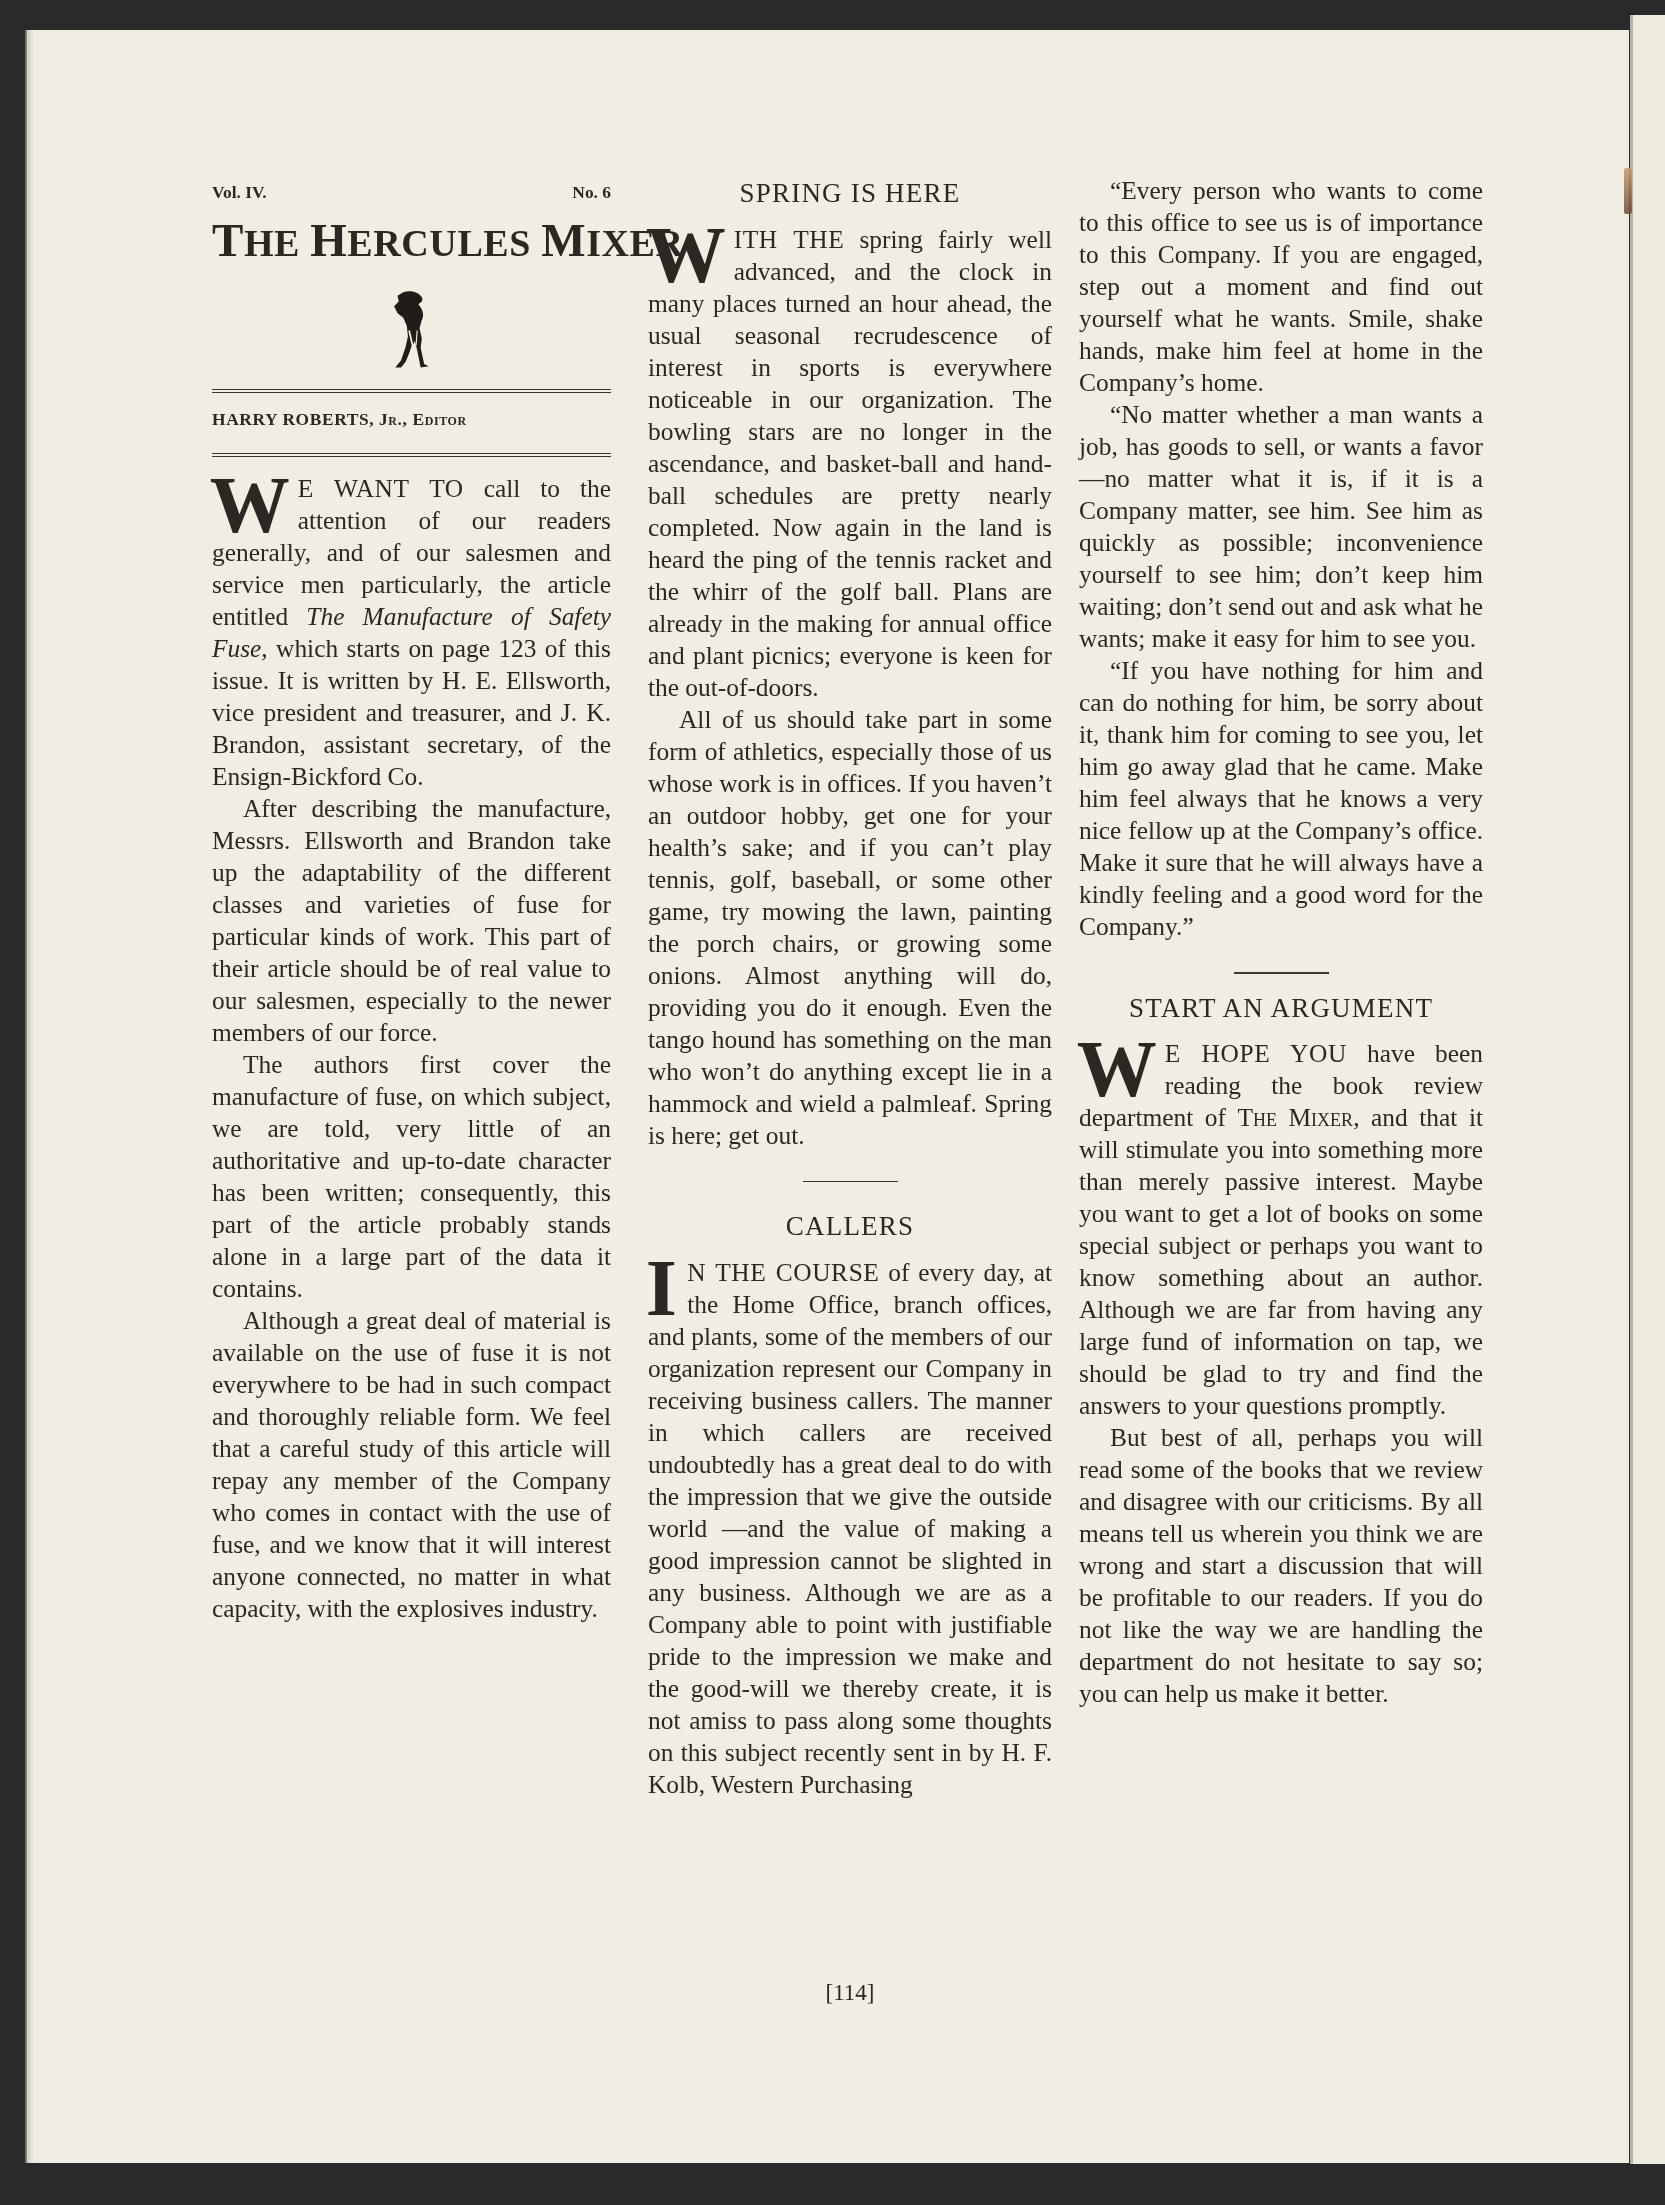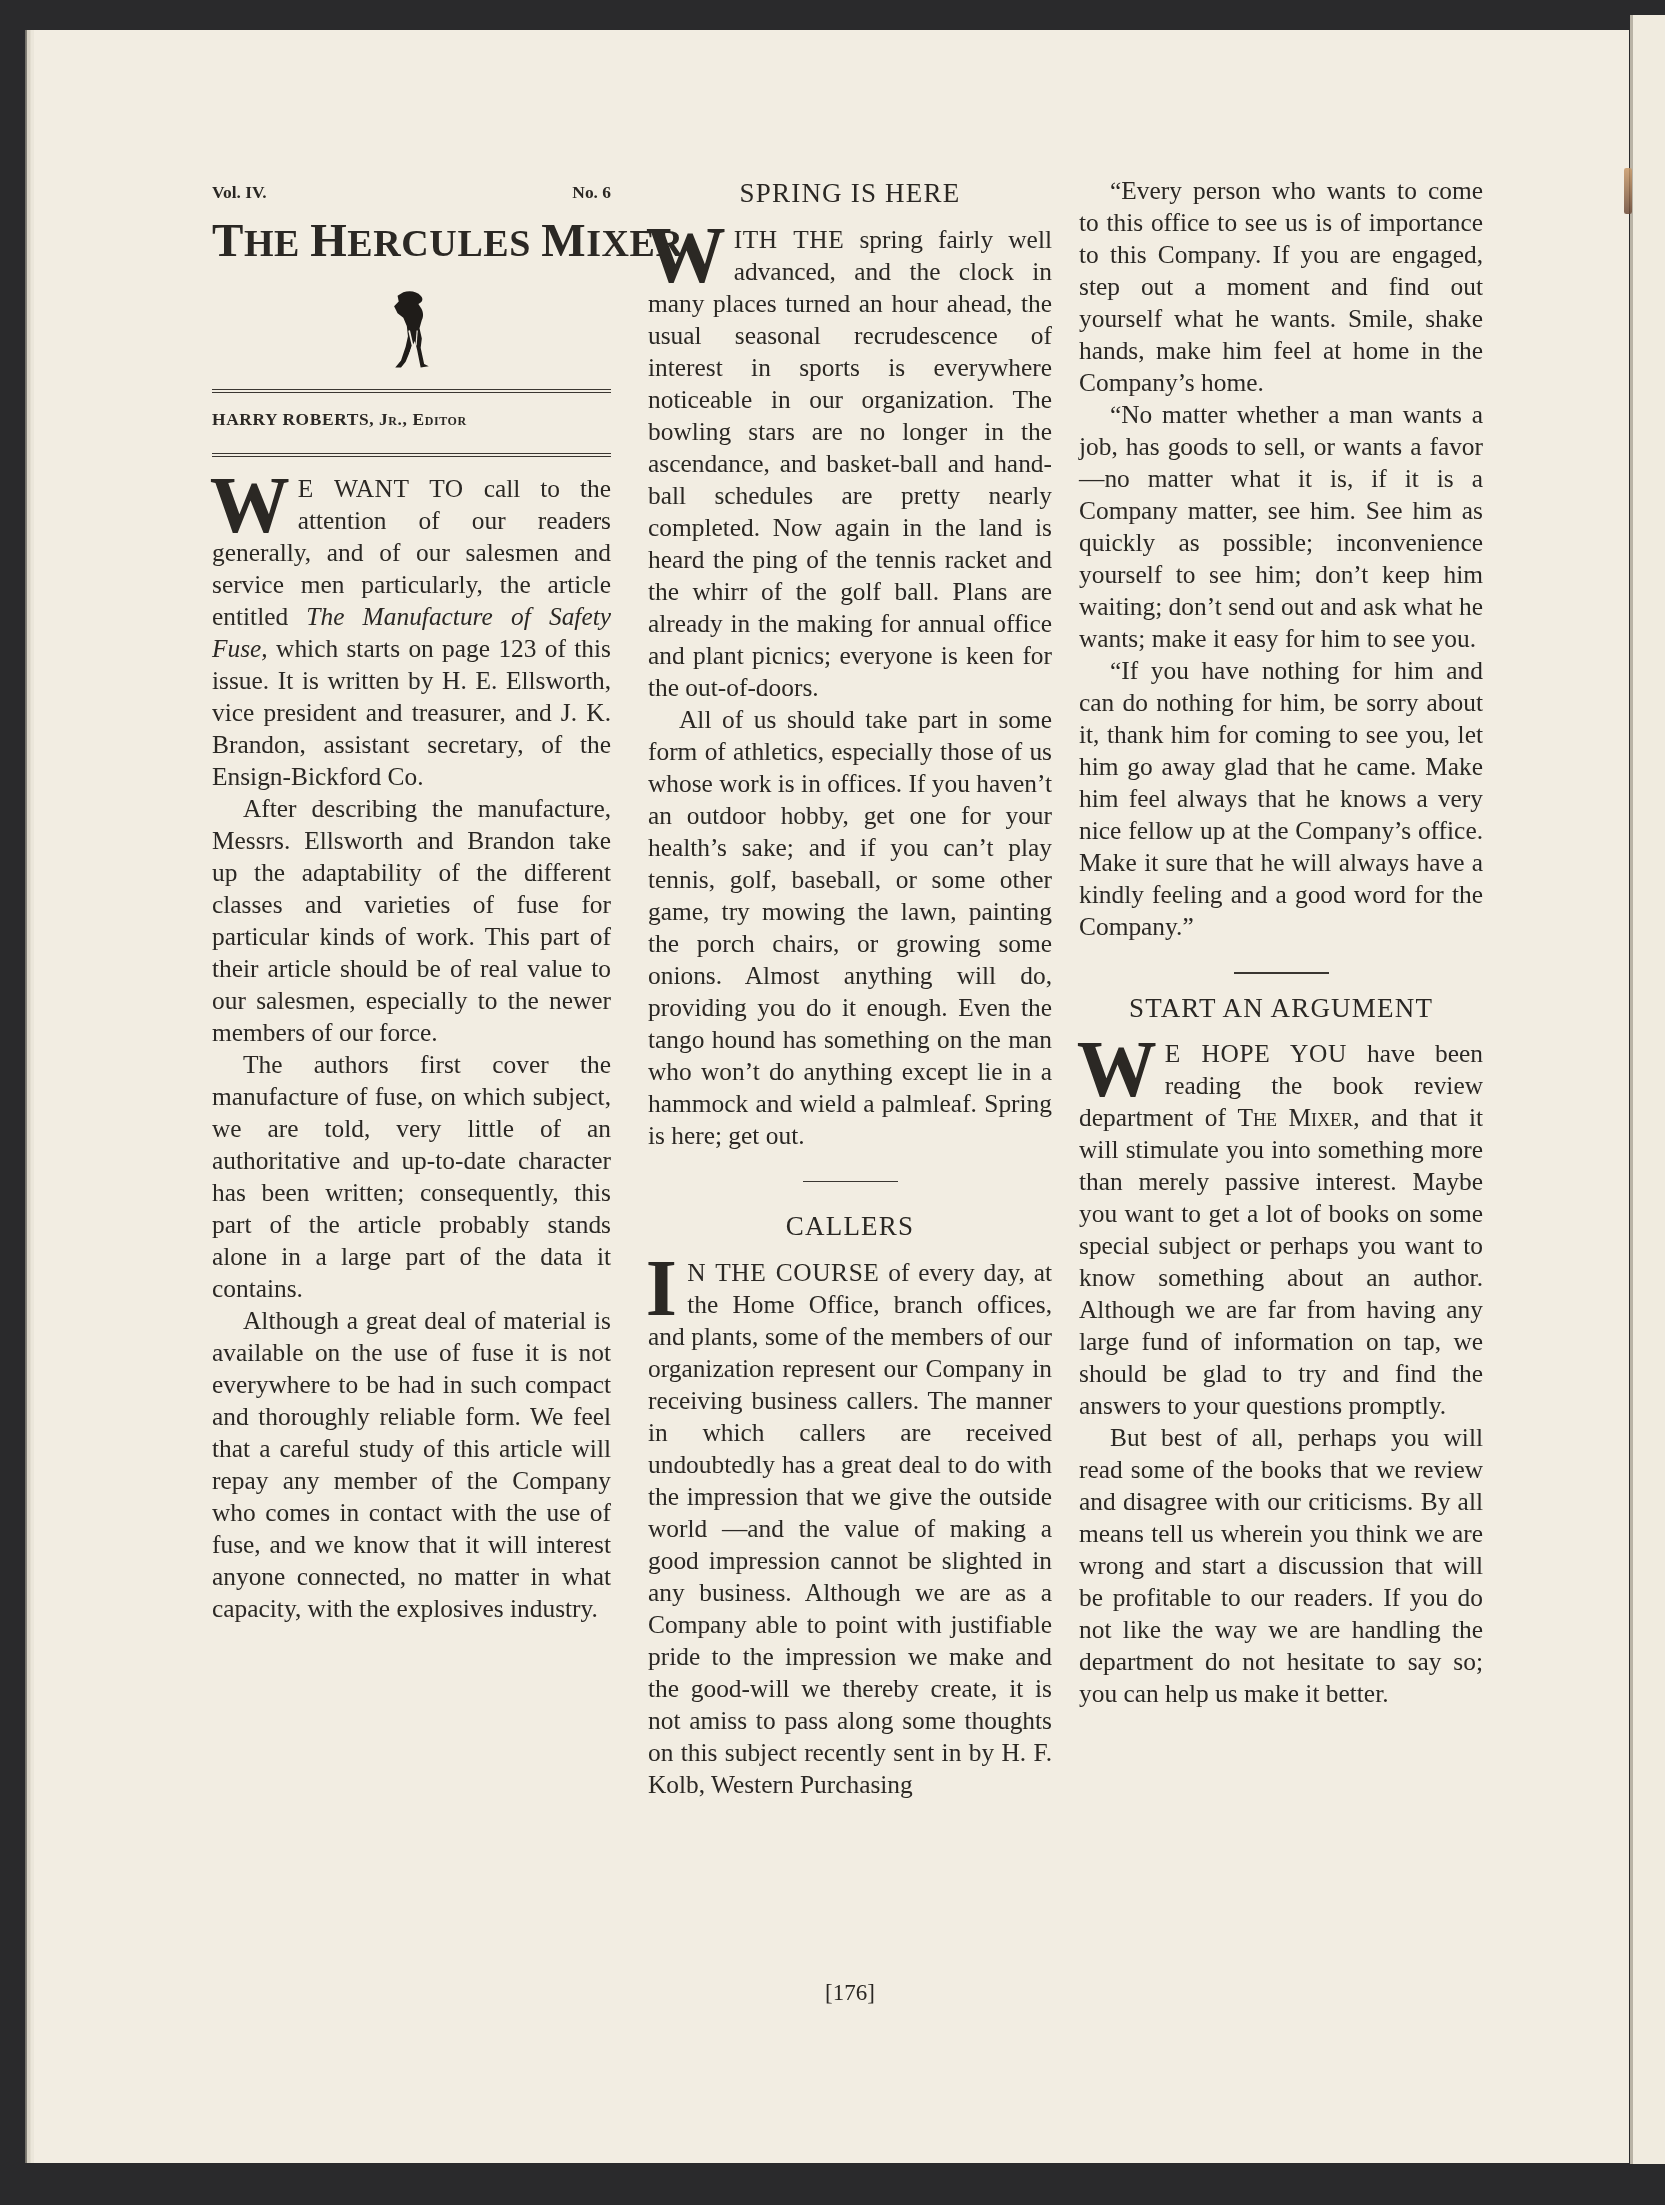--- a/index.html
+++ b/index.html
@@ -142,15 +142,15 @@
   <h2 class="headline center" style="margin-top:19.7px;">START AN ARGUMENT</h2>
   <div class="body-text" style="margin-top:12.7px;">
     <p class="dropcap-para">
       <span class="dropcap">W</span><span class="lead-caps">E HOPE YOU</span><span> have been reading the book review department of </span><span class="small-caps">The Mixer</span><span>, and that it will stimulate you into something more than merely passive interest. Maybe you want to get a lot of books on some special subject or perhaps you want to know something about an author. Although we are far from having any large fund of information on tap, we should be glad to try and find the answers to your questions promptly.</span>
     </p>
     <p class="indent">But best of all, perhaps you will read some of the books that we review and disagree with our criticisms. By all means tell us wherein you think we are wrong and start a discussion that will be profitable to our readers. If you do not like the way we are handling the department do not hesitate to say so; you can help us make it better.</p>
   </div>
 </div>
 
 <div class="page-number-wrap">
-  <div class="page-number">[176]</div>
+  <div class="page-number">[114]</div>
 </div>
 
 
 </body></html>

